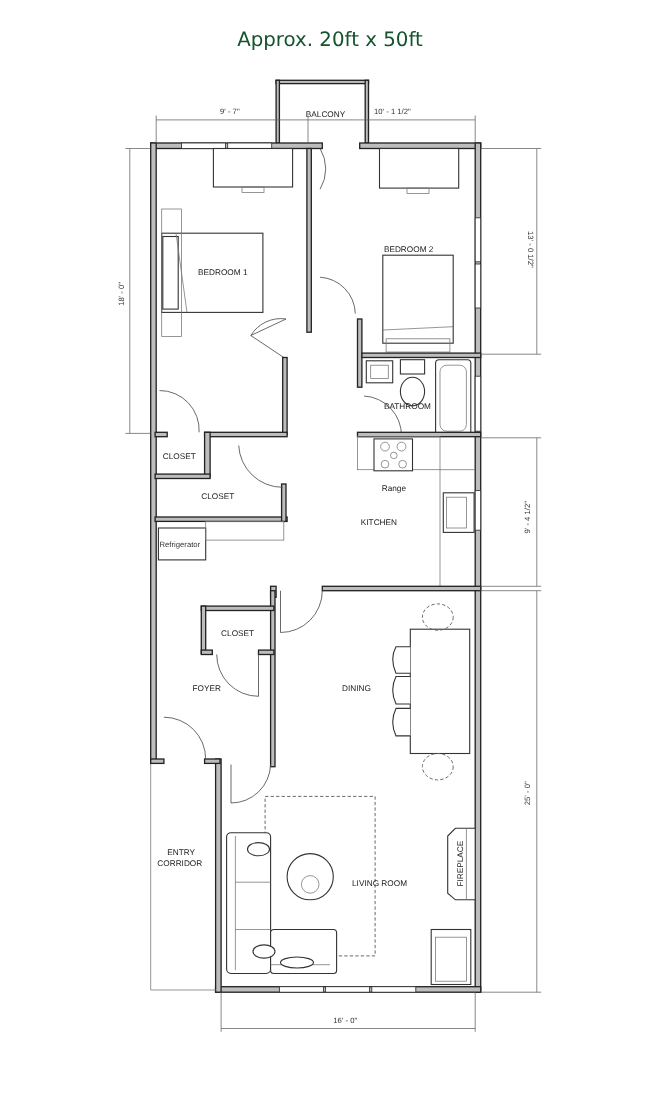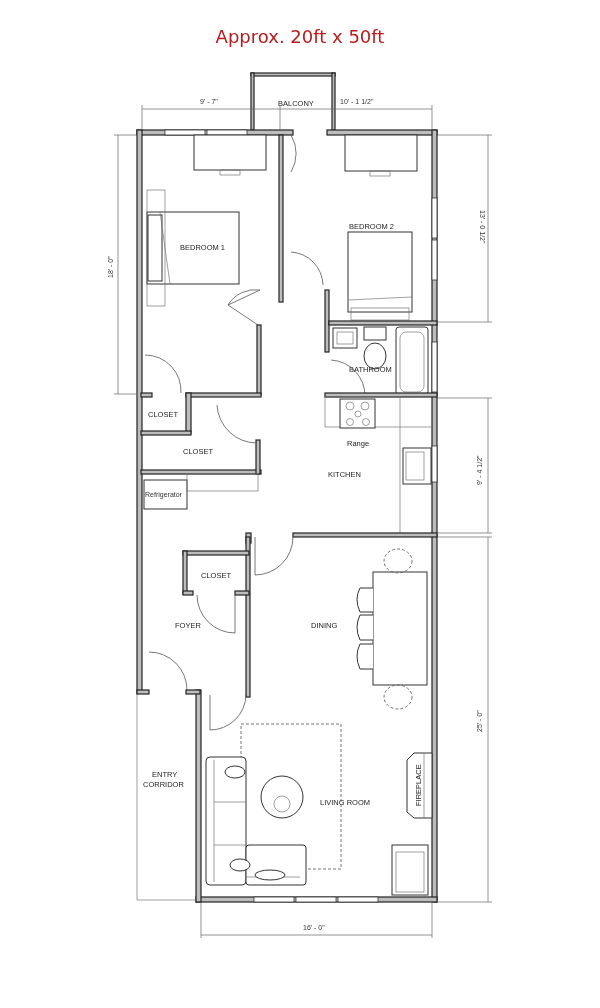--- a/index.html
+++ b/index.html
@@ -1,17 +1,17 @@
 <!DOCTYPE html>
 <html><head>
 <meta charset="utf-8">
 <style>
   html,body{margin:0;padding:0;background:#fff;}
   body{width:600px;height:1008px;position:relative;overflow:hidden;font-family:"Liberation Sans",sans-serif;}
-  .title{position:absolute;left:0;top:26px;width:600px;text-align:center;font-family:"DejaVu Sans",sans-serif;font-size:18px;color:#b91c1c;}
+  .title{position:absolute;left:0;top:26px;width:600px;text-align:center;font-family:"DejaVu Sans",sans-serif;font-size:18px;color:#14532d;}
   svg{position:absolute;left:0;top:0;}
   .wall{fill:#bdbdbd;stroke:#222;stroke-width:1.2;}
   .thin{fill:none;stroke:#777;stroke-width:0.7;}
   .dim{fill:none;stroke:#666;stroke-width:0.7;}
   .door{fill:none;stroke:#555;stroke-width:0.8;}
   .furn{fill:#fff;stroke:#333;stroke-width:1;}
   .dash{fill:none;stroke:#666;stroke-width:0.9;stroke-dasharray:3 2;}
   .lbl{font-family:"Liberation Sans",sans-serif;font-size:7.5px;fill:#222;}
   .dimtxt{font-family:"Liberation Sans",sans-serif;font-size:7px;fill:#333;}
 </style>

